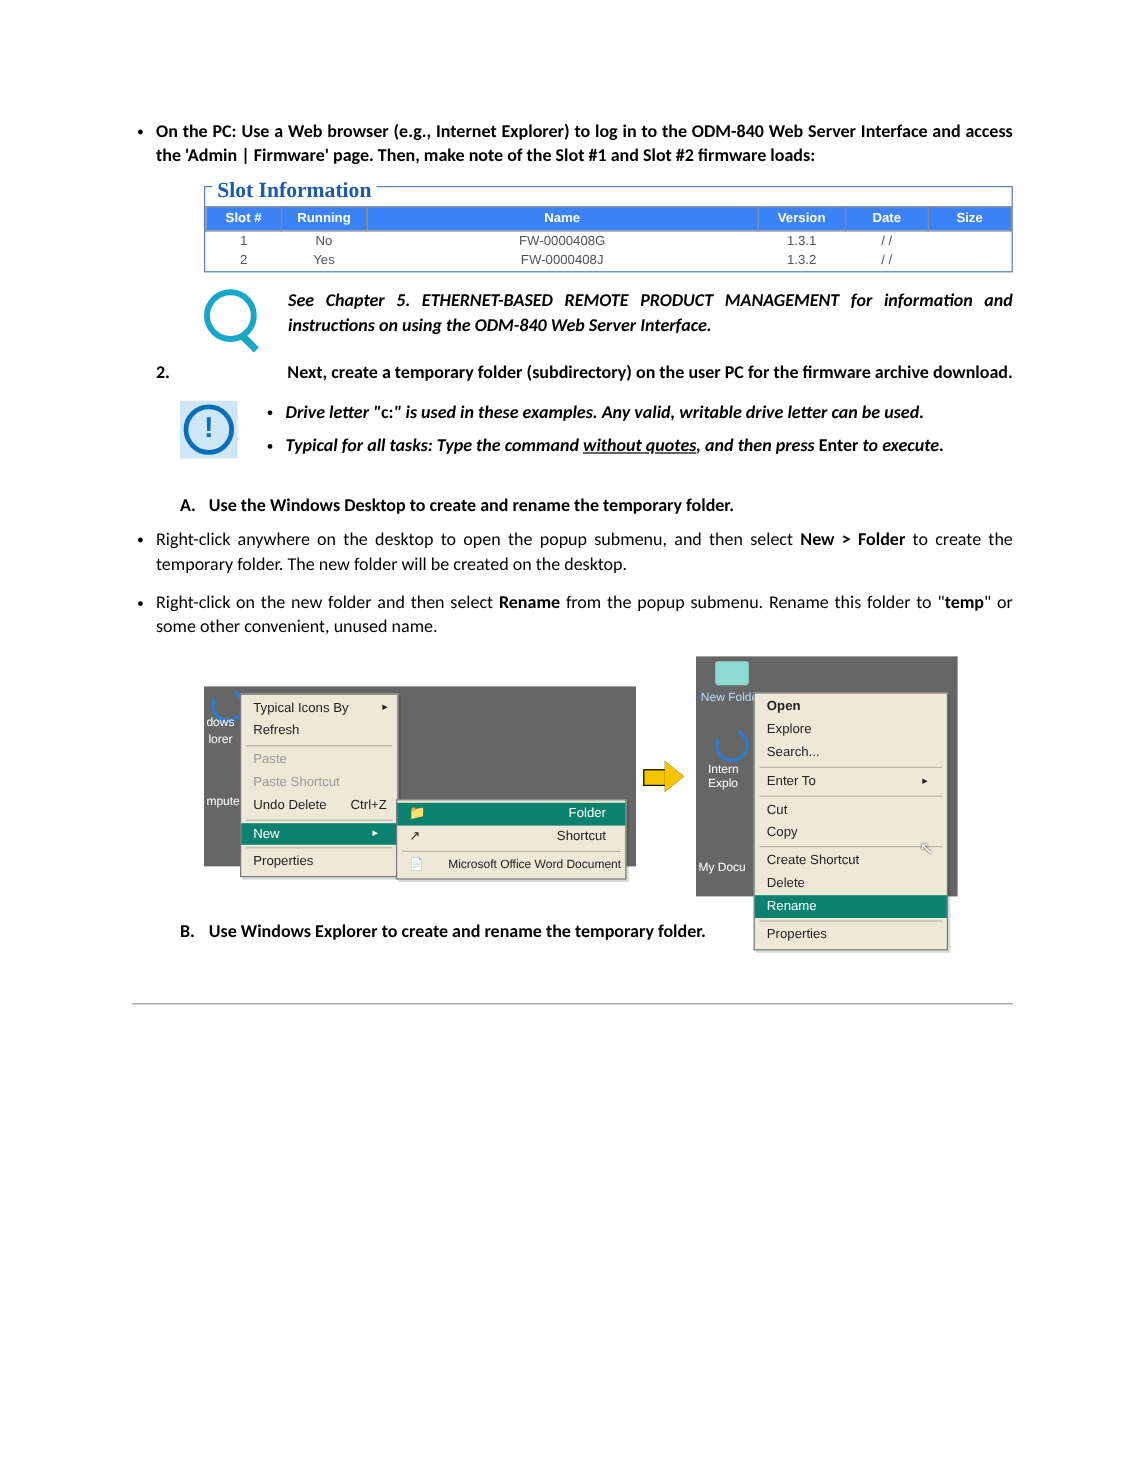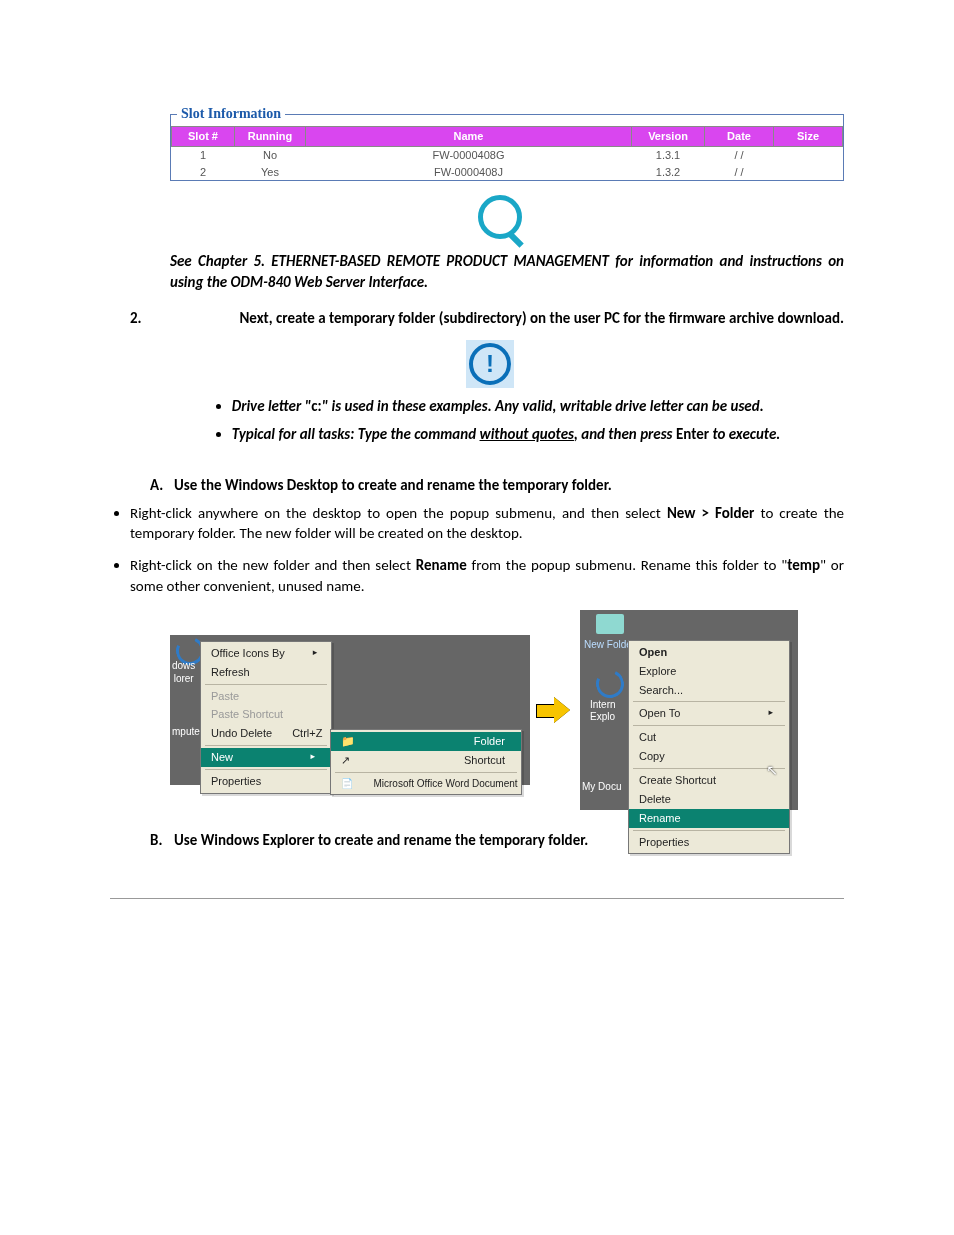--- a/index.html
+++ b/index.html
@@ -36,53 +36,52 @@
   .slot-box {
     border: 1px solid #5a7bb5;
     margin: 14px 0 14px 60px;
     font-family: "Times New Roman", serif;
     font-size: 13px;
     color: #5a7bb5;
   }
   .slot-title {
     font-weight: 700;
     color: #1c5aaa;
-    font-size: 14px;
+    font-size: 18px;
     margin: -10px 0 2px 6px;
     background: #fff;
     width: fit-content;
     padding: 0 4px;
   }
   .slot-table {
     width: 100%;
     border-collapse: collapse;
     font-family: Verdana, Arial, sans-serif;
     font-size: 11px;
   }
   .slot-table th {
-    background: #d946ef;
+    background: #3b82f6;
     color: #fff;
     border: 1px solid #888;
     padding: 2px 6px;
     font-weight: 700;
     text-align: center;
   }
   .slot-table td {
     color: #555;
     border: 0;
     padding: 1px 6px;
     text-align: center;
   }
 
   
   .callout {
     display: flex;
-    align-items: center;
+    align-items: flex-start;
     margin: 12px 0 16px 60px;
-    flex-direction: column;
   }
   .callout-icon {
     flex: 0 0 56px;
     margin-right: 14px;
   }
   .callout-text {
     flex: 1;
     text-align: justify;
   }
   
@@ -224,20 +223,25 @@
     color: #fff;
     font-size: 14px;
     text-shadow: 0 0 2px #000;
   }
 </style>
 </head>
 <body>
 
 <div class="page">
 
+  <ul class="bullet indent-1">
+    <li>
+      <span class="bold">On the PC: Use a Web browser (e.g., Internet Explorer) to log in to the ODM-840 Web Server Interface and access the 'Admin | Firmware' page. Then, make note of the Slot #1 and Slot #2 firmware loads:</span>
+    </li>
+  </ul>
 
   <div class="slot-box">
     <div class="slot-title">Slot Information</div>
     <table class="slot-table">
       <tbody>
           <tr>
         <th style="width:50px">Slot #</th>
         <th style="width:58px">Running</th>
         <th>Name</th>
         <th style="width:60px">Version</th>
@@ -314,21 +318,21 @@
   </ul>
 
   <div class="shot-row">
 
     <div class="shot shot-left">
       <div class="ie-icon" style="left:6px;top:2px"></div>
       <div class="desk-label" style="left:2px;top:24px">dows<br>lorer</div>
       <div class="desk-label" style="left:2px;top:90px">mpute</div>
       <div class="menu" style="left:30px;top:6px;width:130px">
         <div class="item submenu-label">
-            <span>Office Icons By</span>
+            <span>Typical Icons By</span>
           </div>
         <div class="item">
             <span>Refresh</span>
           </div>
         <div class="sep"></div>
         <div class="item disabled">
             <span>Paste</span>
           </div>
         <div class="item disabled">
             <span>Paste Shortcut</span>
@@ -368,21 +372,21 @@
             <span class="bold">Open</span>
           </div>
         <div class="item">
             <span>Explore</span>
           </div>
         <div class="item">
             <span>Search...</span>
           </div>
         <div class="sep"></div>
         <div class="item submenu-label">
-            <span>Open To</span>
+            <span>Enter To</span>
           </div>
         <div class="sep"></div>
         <div class="item">
             <span>Cut</span>
           </div>
         <div class="item">
             <span>Copy</span>
           </div>
         <div class="sep"></div>
         <div class="item">

